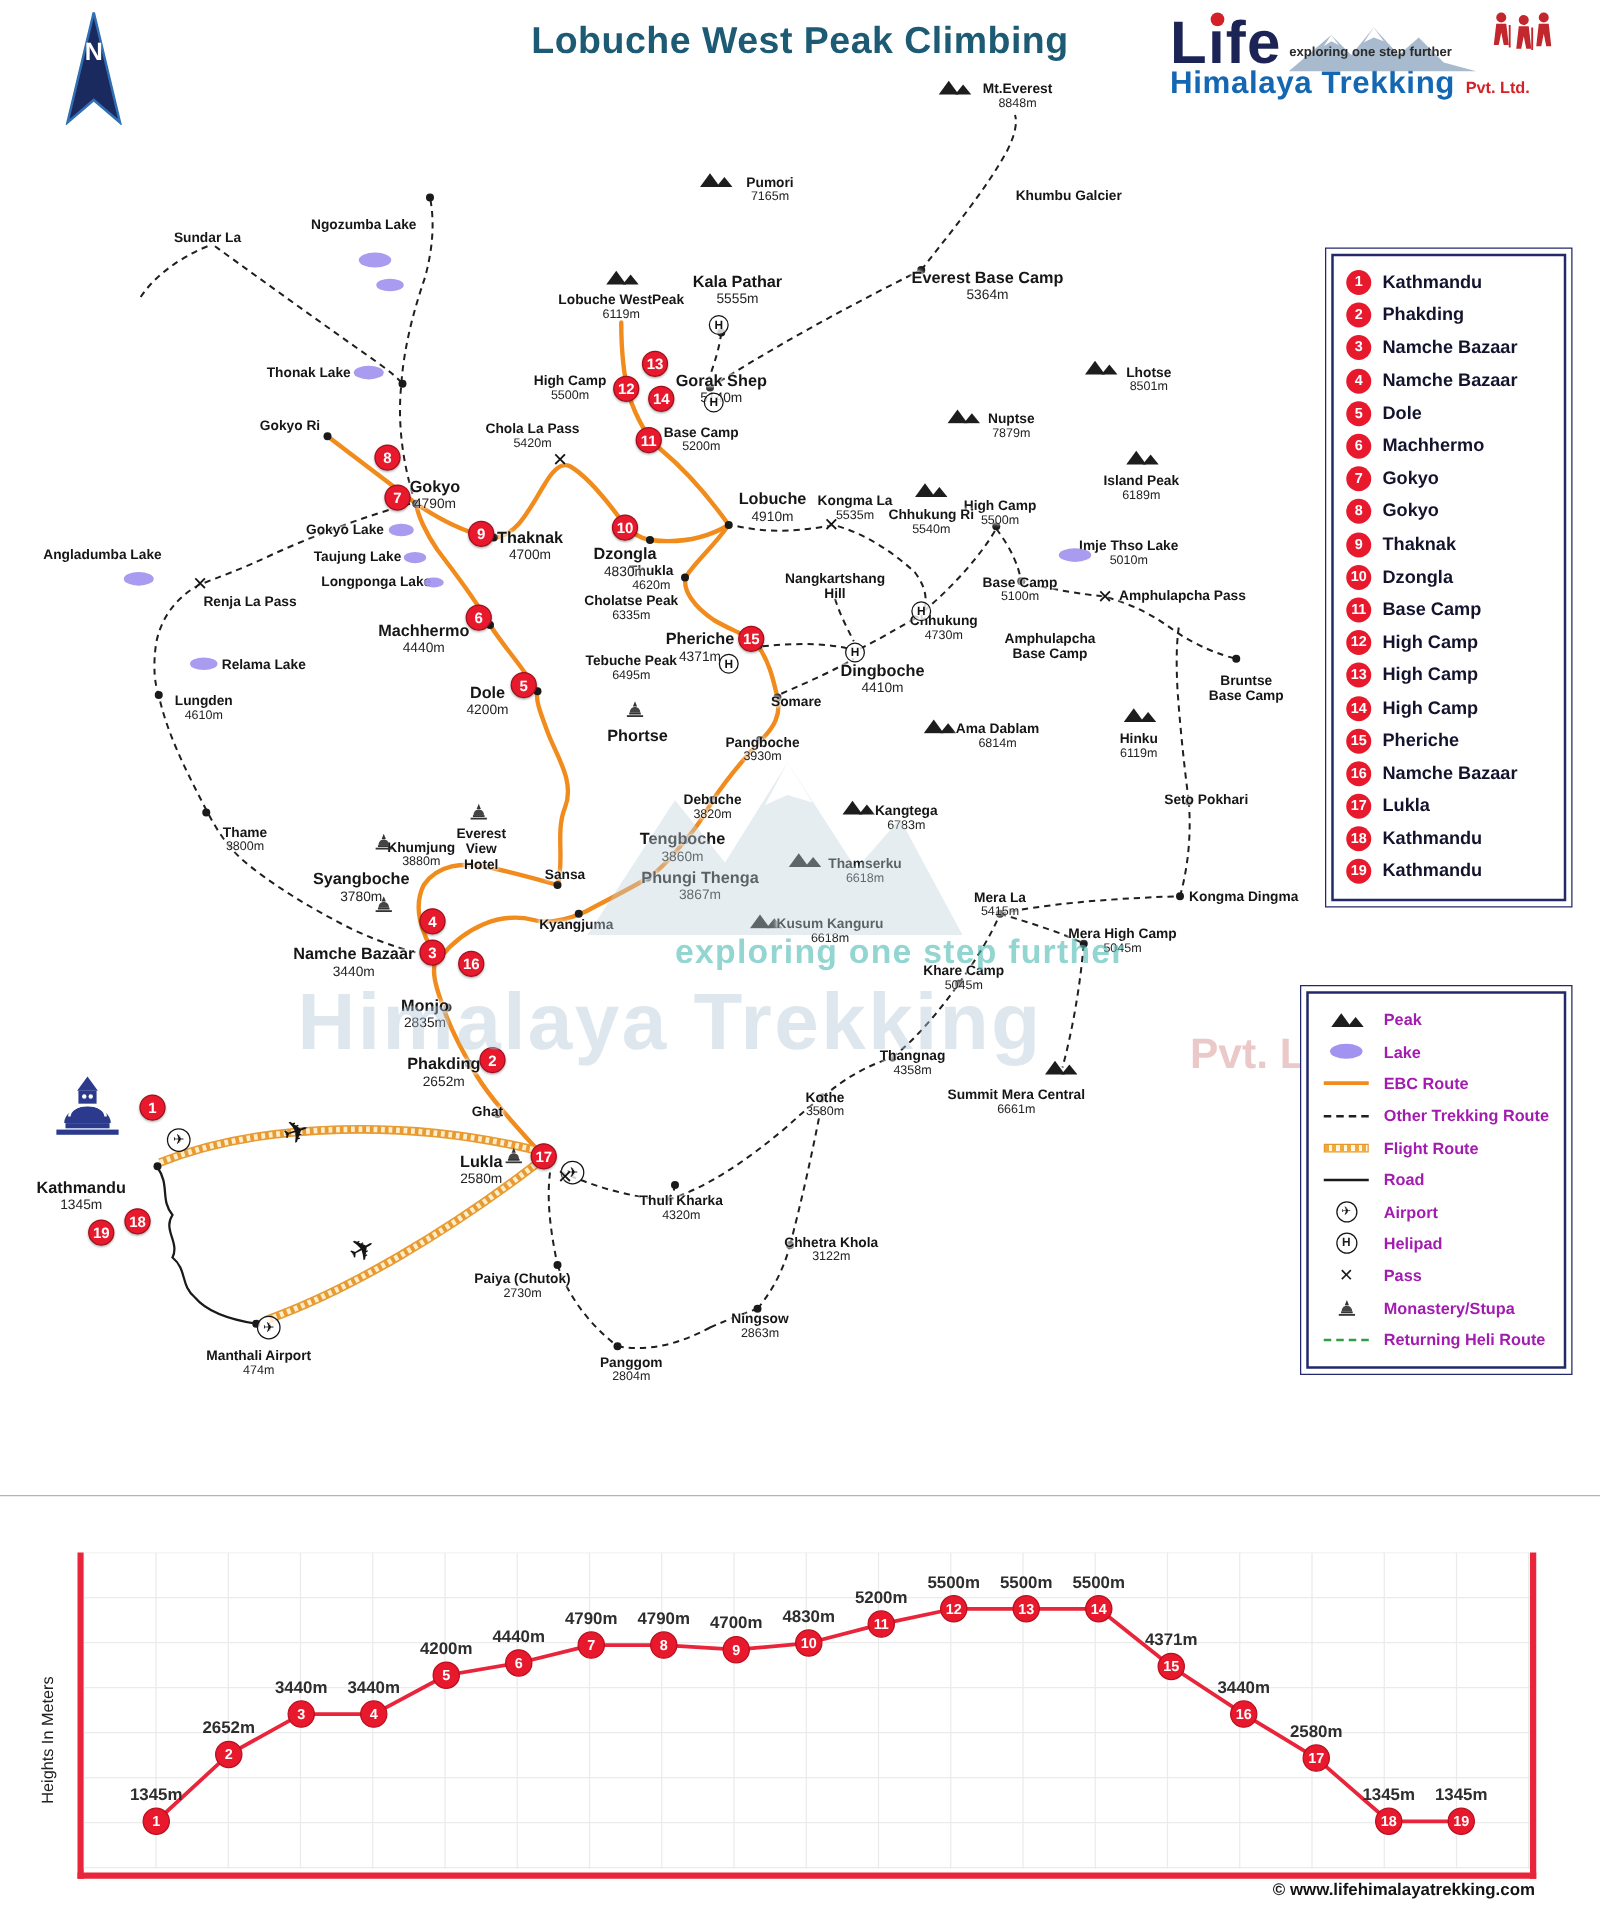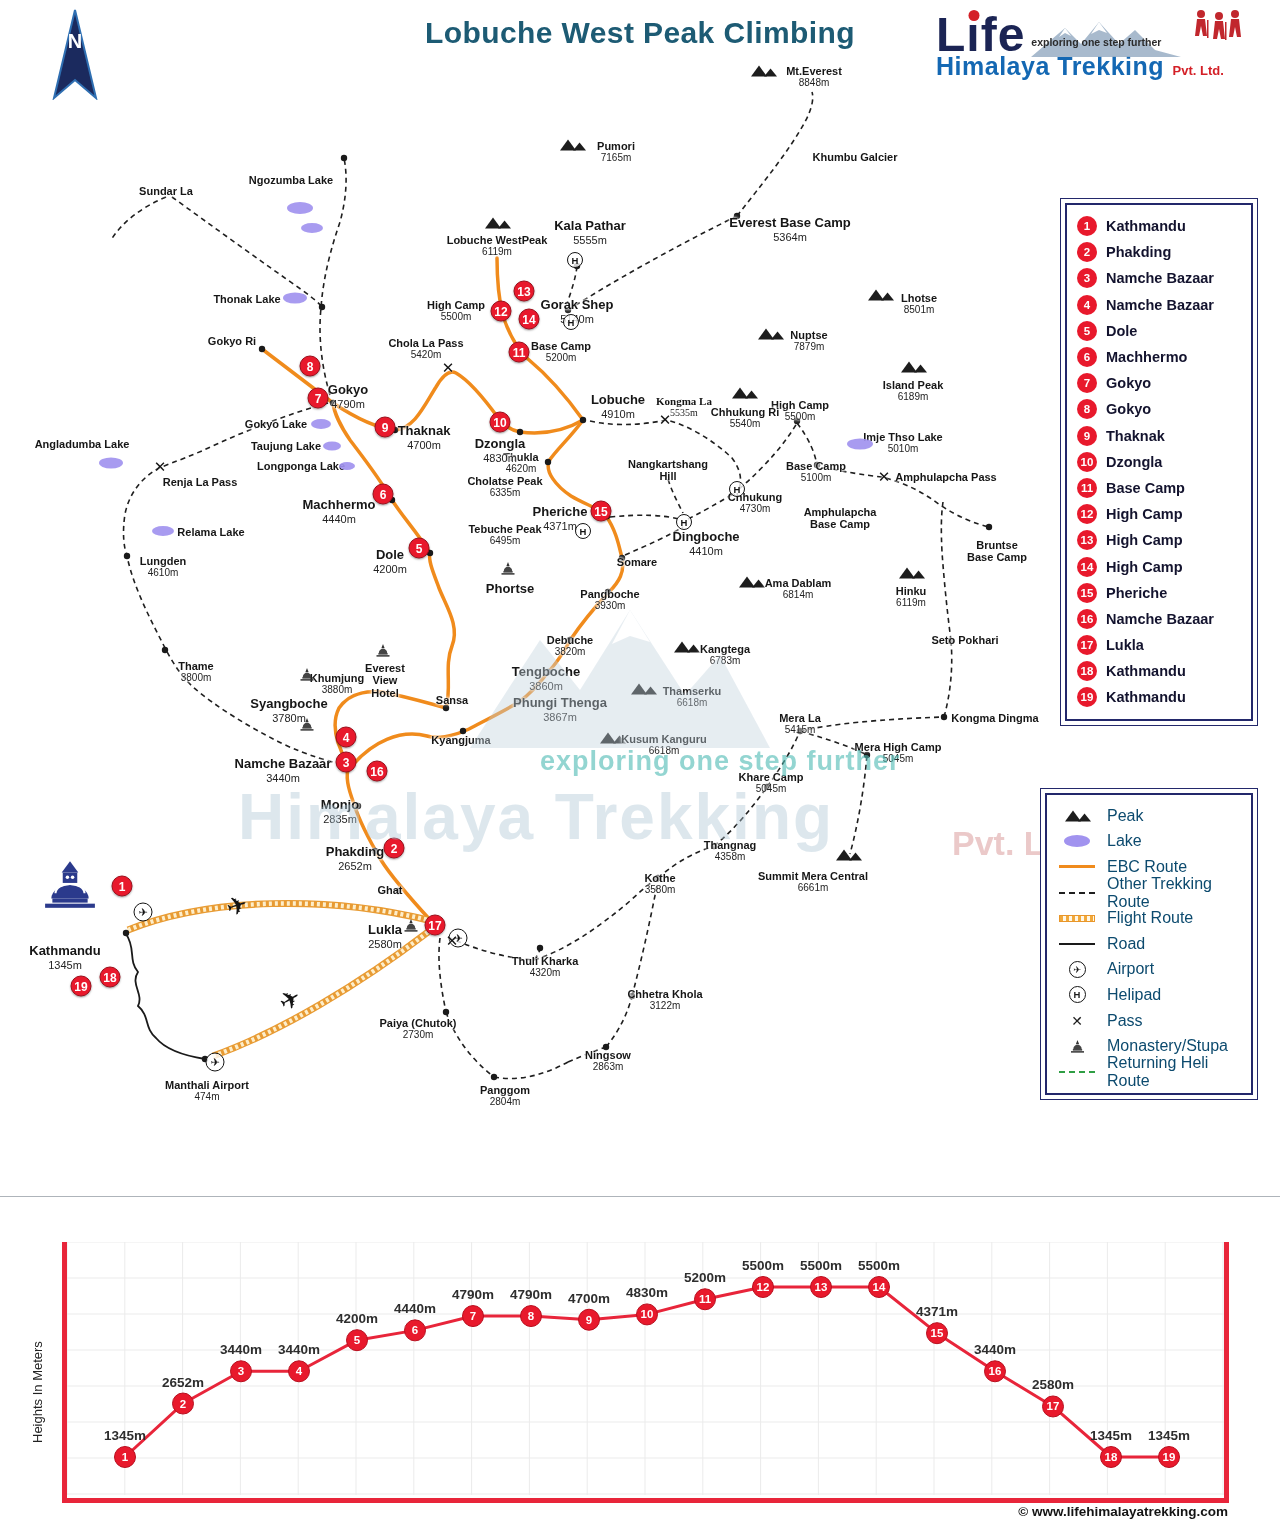--- a/index.html
+++ b/index.html
@@ -59,21 +59,21 @@
 
 .panel{position:absolute;background:#fff;border:1px solid #23286b;padding:4px;z-index:21}
 .panel-inner{border:2px solid #23286b;padding:8px 10px;background:#fff}
 .itin{left:1060px;top:198px;width:198px}
 .lgnd{left:1040px;top:788px;width:218px}
 .it-row{display:flex;align-items:center;gap:9px;height:26.2px}
 .it-num{width:20px;height:20px;border-radius:50%;background:#e8192c;color:#fff;font-size:11.5px;font-weight:700;display:flex;align-items:center;justify-content:center;flex:0 0 20px}
 .it-label{font-size:14.5px;font-weight:700;color:#13132e}
 .lg-row{display:flex;align-items:center;gap:10px;height:25.6px}
 .lg-ic{width:40px;display:flex;justify-content:center;align-items:center;flex:0 0 40px}
-.lg-label{font-size:16px;font-weight:400;color:#0c4a6e}
+.lg-label{font-size:13px;font-weight:700;color:#a21caf}
 .lg-line{display:inline-block;width:36px;height:0}
 .lg-lake{display:inline-block;width:26px;height:12px;border-radius:50%;background:#a193ef}
 .lg-flight{display:inline-block;width:36px;height:7px;border:1px solid #e8962a;background:repeating-linear-gradient(90deg,#f2a93b 0 3px,#fff7e6 3px 6px)}
 .circ{display:inline-flex;width:17px;height:17px;border:1.5px solid #151515;border-radius:50%;align-items:center;justify-content:center;font-size:9.5px;font-weight:700}
 
 
 .divider{position:absolute;top:1196px;left:0;width:1280px;border-top:1.5px solid #aeb4ba;z-index:5}
 .chart-frame{position:absolute;left:62px;top:1242px;width:1167px;height:261px;border-left:5px solid #e8253a;border-right:5px solid #e8253a;border-bottom:5px solid #e8253a;background:#fff;z-index:5}
 .cgrid{stroke:#ebebeb;stroke-width:1}
 .cline{fill:none;stroke:#e8253a;stroke-width:3;stroke-linejoin:round}
@@ -204,21 +204,21 @@
       <div class="place" style="left: 166px; top: 191px;"><div class="pname">Sundar La</div></div>
       <div class="place" style="left: 232px; top: 341px;"><div class="pname">Gokyo Ri</div></div>
       <div class="place big" style="left: 348px; top: 396px;"><div class="pname">Gokyo</div><div class="pelev">4790m</div></div>
       <div class="place big" style="left: 424px; top: 437px;"><div class="pname">Thaknak</div><div class="pelev">4700m</div></div>
       <div class="place" style="left: 426px; top: 349px;"><div class="pname">Chola La Pass</div><div class="pelev">5420m</div></div>
       <div class="place" style="left: 456px; top: 311px;"><div class="pname">High Camp</div><div class="pelev">5500m</div></div>
       <div class="place big" style="left: 590px; top: 232px;"><div class="pname">Kala Pathar</div><div class="pelev">5555m</div></div>
       <div class="place big" style="left: 577px; top: 311px;"><div class="pname">Gorak Shep</div><div class="pelev">5140m</div></div>
       <div class="place" style="left: 561px; top: 352px;"><div class="pname">Base Camp</div><div class="pelev">5200m</div></div>
       <div class="place big" style="left: 618px; top: 406px;"><div class="pname">Lobuche</div><div class="pelev">4910m</div></div>
-      <div class="place" style="left: 684px; top: 407px; font-family: Liberation Serif, serif;"><div class="pname">Kongma La</div><div class="pelev">5535m</div></div>
+      <div class="place" style="left: 684px; top: 407px;"><div class="pname">Kongma La</div><div class="pelev">5535m</div></div>
       <div class="place" style="left: 800px; top: 411px;"><div class="pname">High Camp</div><div class="pelev">5500m</div></div>
       <div class="place big" style="left: 790px; top: 229px;"><div class="pname">Everest Base Camp</div><div class="pelev">5364m</div></div>
       <div class="place" style="left: 855px; top: 157px;"><div class="pname">Khumbu Galcier</div></div>
       <div class="place" style="left: 816px; top: 472px;"><div class="pname">Base Camp</div><div class="pelev">5100m</div></div>
       <div class="place" style="left: 946px; top: 477px;"><div class="pname">Amphulapcha Pass</div></div>
       <div class="place" style="left: 668px; top: 470px;"><div class="pname">Nangkartshang
 Hill</div></div>
       <div class="place" style="left: 755px; top: 503px;"><div class="pname">Chhukung</div><div class="pelev">4730m</div></div>
       <div class="place" style="left: 840px; top: 518px;"><div class="pname">Amphulapcha
 Base Camp</div></div>

